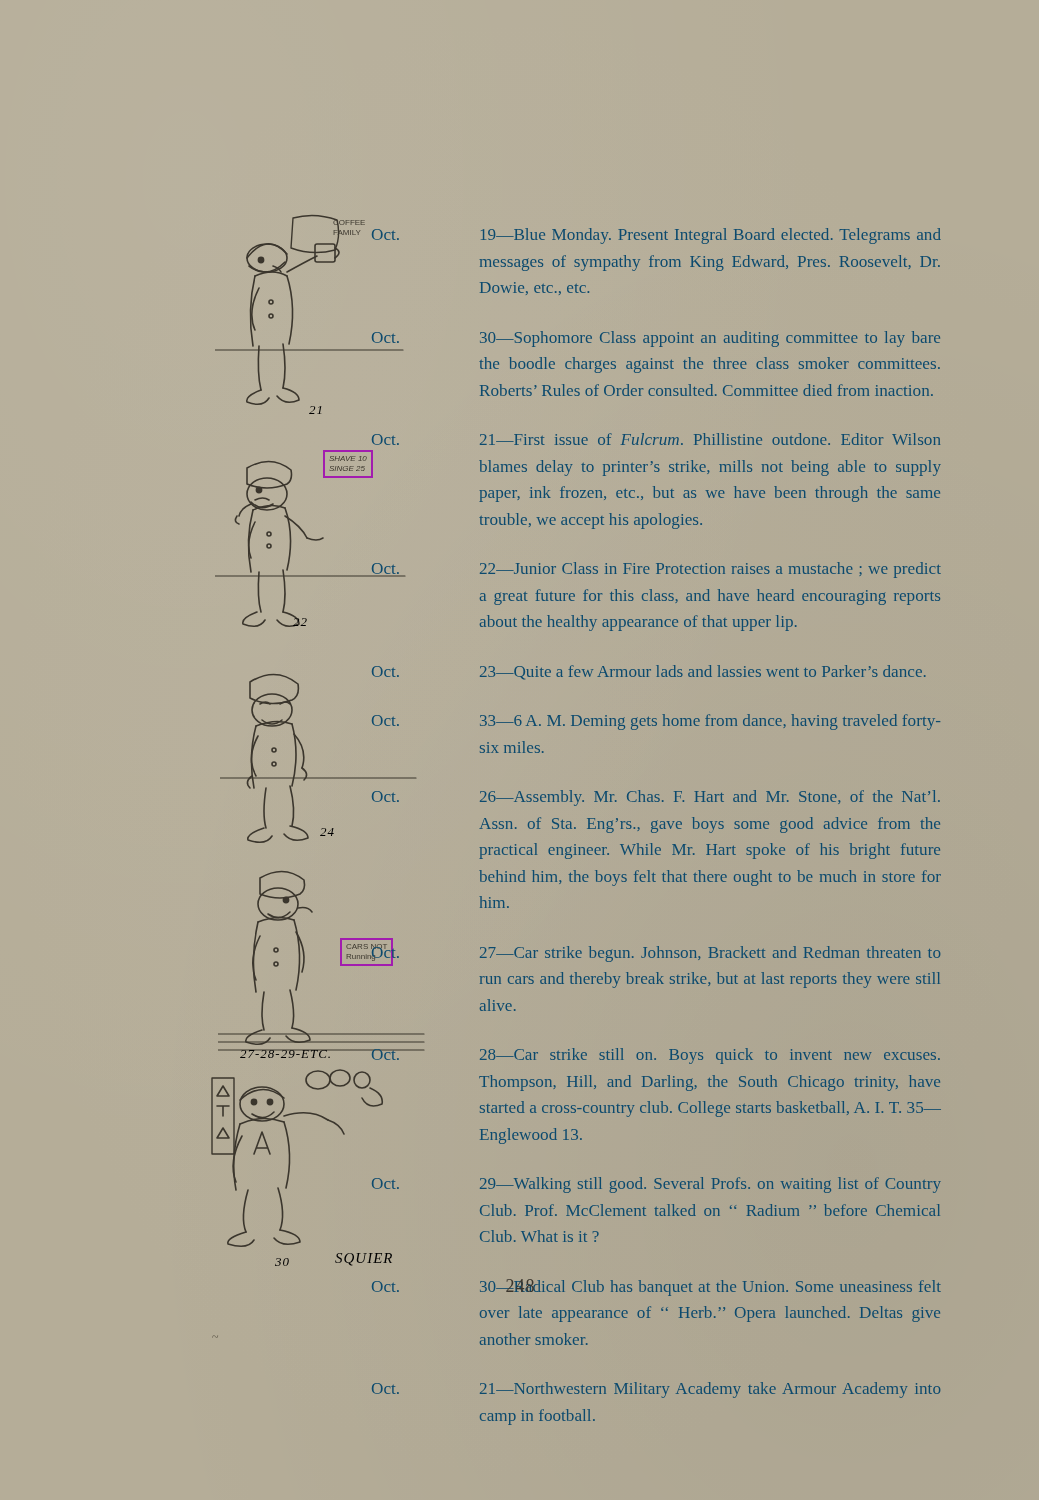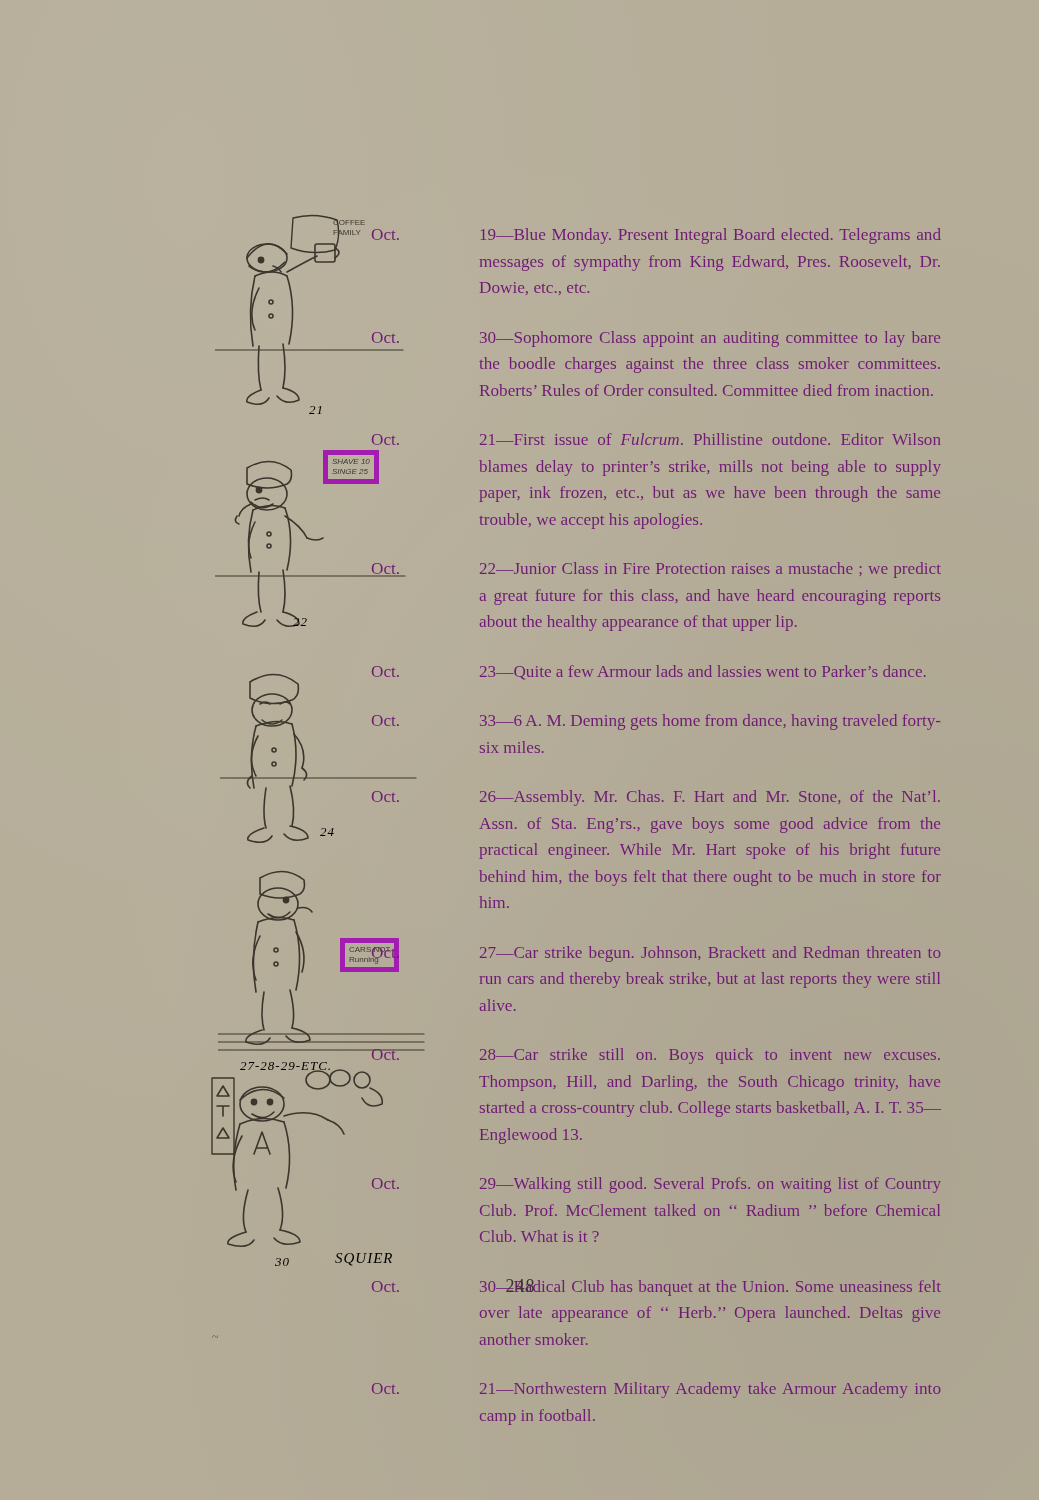--- a/index.html
+++ b/index.html
@@ -36,21 +36,21 @@
     top: 222px;
     width: 516px;
   }
   .entry {
     display: block;
     margin-bottom: 23px;
     font-size: 17.2px;
     line-height: 26.5px;
     text-align: justify;
     text-justify: inter-word;
-    color: #701a75;
+    color: #0c4a6e;
   }
   .entry .body {
     display: block;
     text-indent: 0;
     padding-left: 54px;
   }
   .entry .datelabel {
     float: left;
     width: 54px;
     margin-left: -54px;
@@ -90,21 +90,21 @@
     font-size: 13px;
     color: #000000;
     letter-spacing: 1px;
   }
   .speech {
     position: absolute;
     font-family: "Liberation Sans", sans-serif;
     font-size: 8px;
     color: #3b362d;
     line-height: 10px;
-    border: 5px solid #a21caf;
+    border: 2px solid #a21caf;
     padding: 2px 4px;
     background: transparent;
     white-space: pre-line;
   }
   .stray-mark {
     position: absolute;
     color: #5c5547;
     font-size: 12px;
   }
   svg { display: block; }
@@ -246,21 +246,21 @@
           <path d="M44 172 q-18 6 -16 12 q18 6 24 -4"></path>
           <path d="M74 170 q18 4 18 12 q-16 6 -24 -4"></path>
 
           <path d="M0 176 L206 176" stroke-width="1.2"></path>
           <path d="M0 184 L206 184" stroke-width="1.2"></path>
           <path d="M0 192 L206 192" stroke-width="1.2"></path>
         </g>
       </svg>
       <div class="speech" style="top:80px;left:122px;">CARS NOT
 Running</div>
-      <div class="caption" style="top:200px;left:22px;">27-28-29-ETC.</div>
+      <div class="caption" style="top:188px;left:22px;">27-28-29-ETC.</div>
     </div>
 
     <div class="cartoon" style="top:848px;left:10px;">
       <svg width="220" height="200" viewBox="0 0 220 200">
         <g fill="none" stroke="#3b362d" stroke-width="1.6" stroke-linecap="round" stroke-linejoin="round">
 
           <path d="M12 20 L12 96 L34 96 L34 20 z" stroke-width="1.4"></path>
           <path d="M23 28 l6 10 h-12 z"></path>
           <path d="M17 48 h12 M23 48 v10"></path>
           <path d="M23 70 l6 10 h-12 z"></path>

